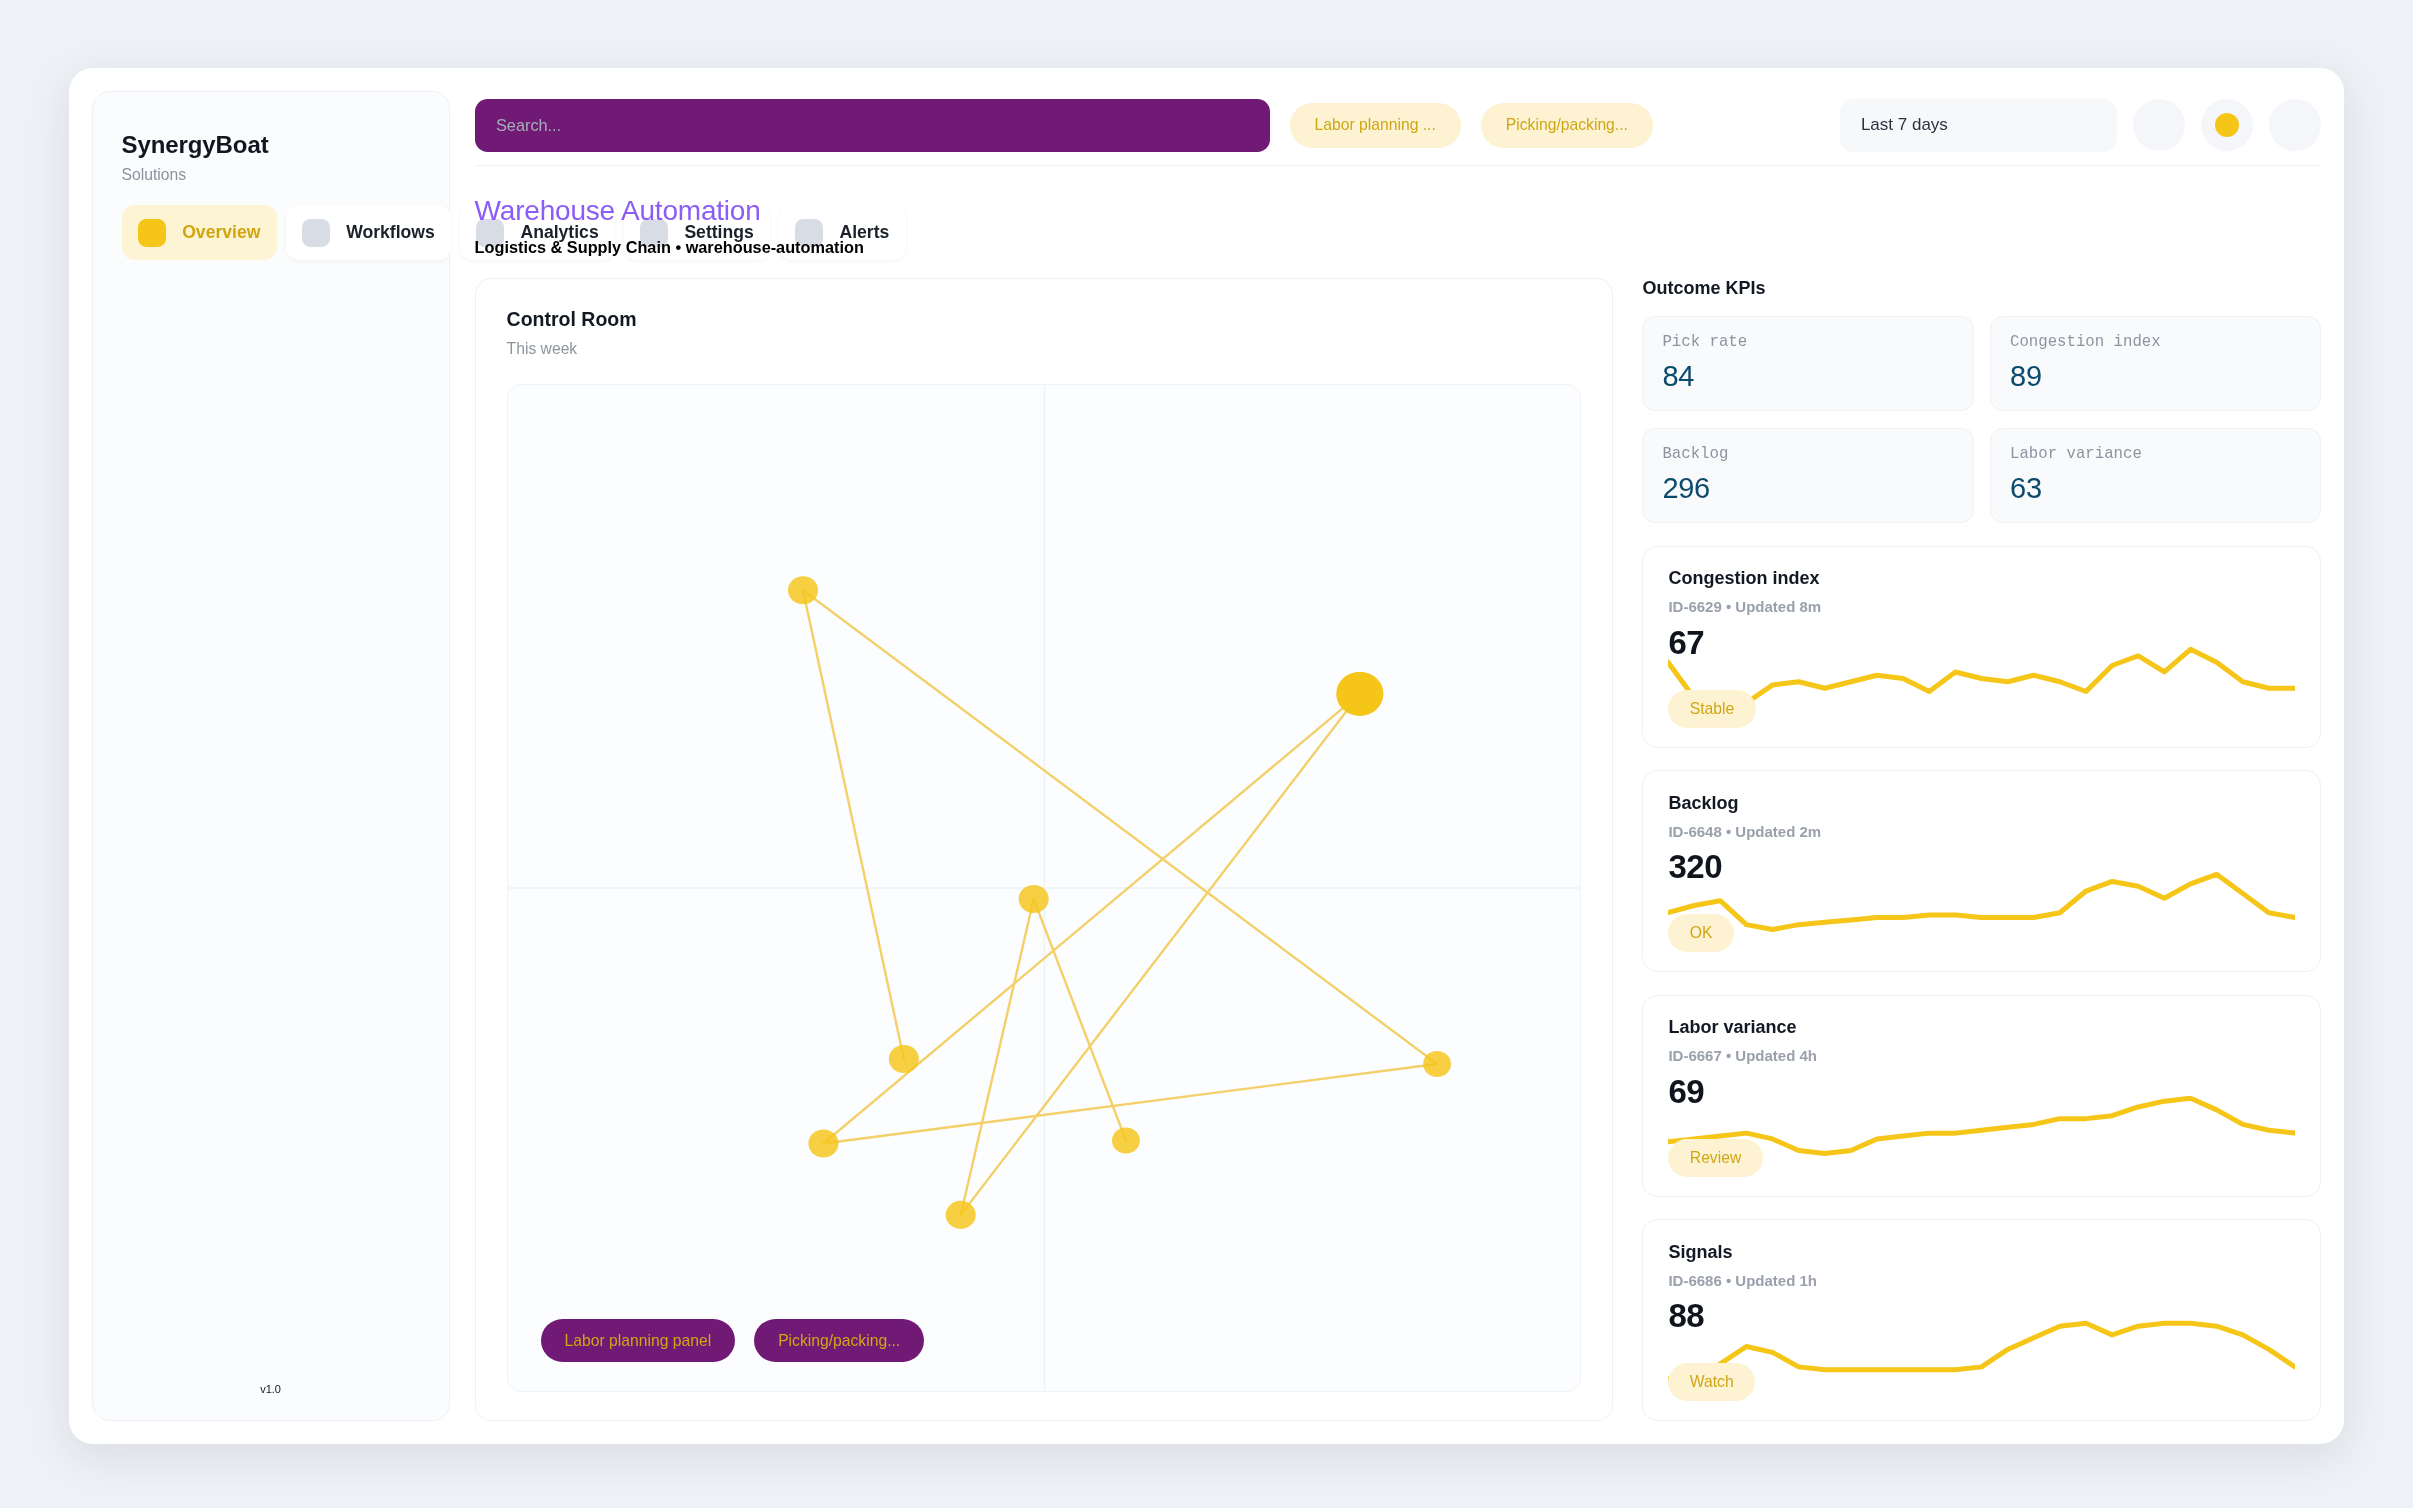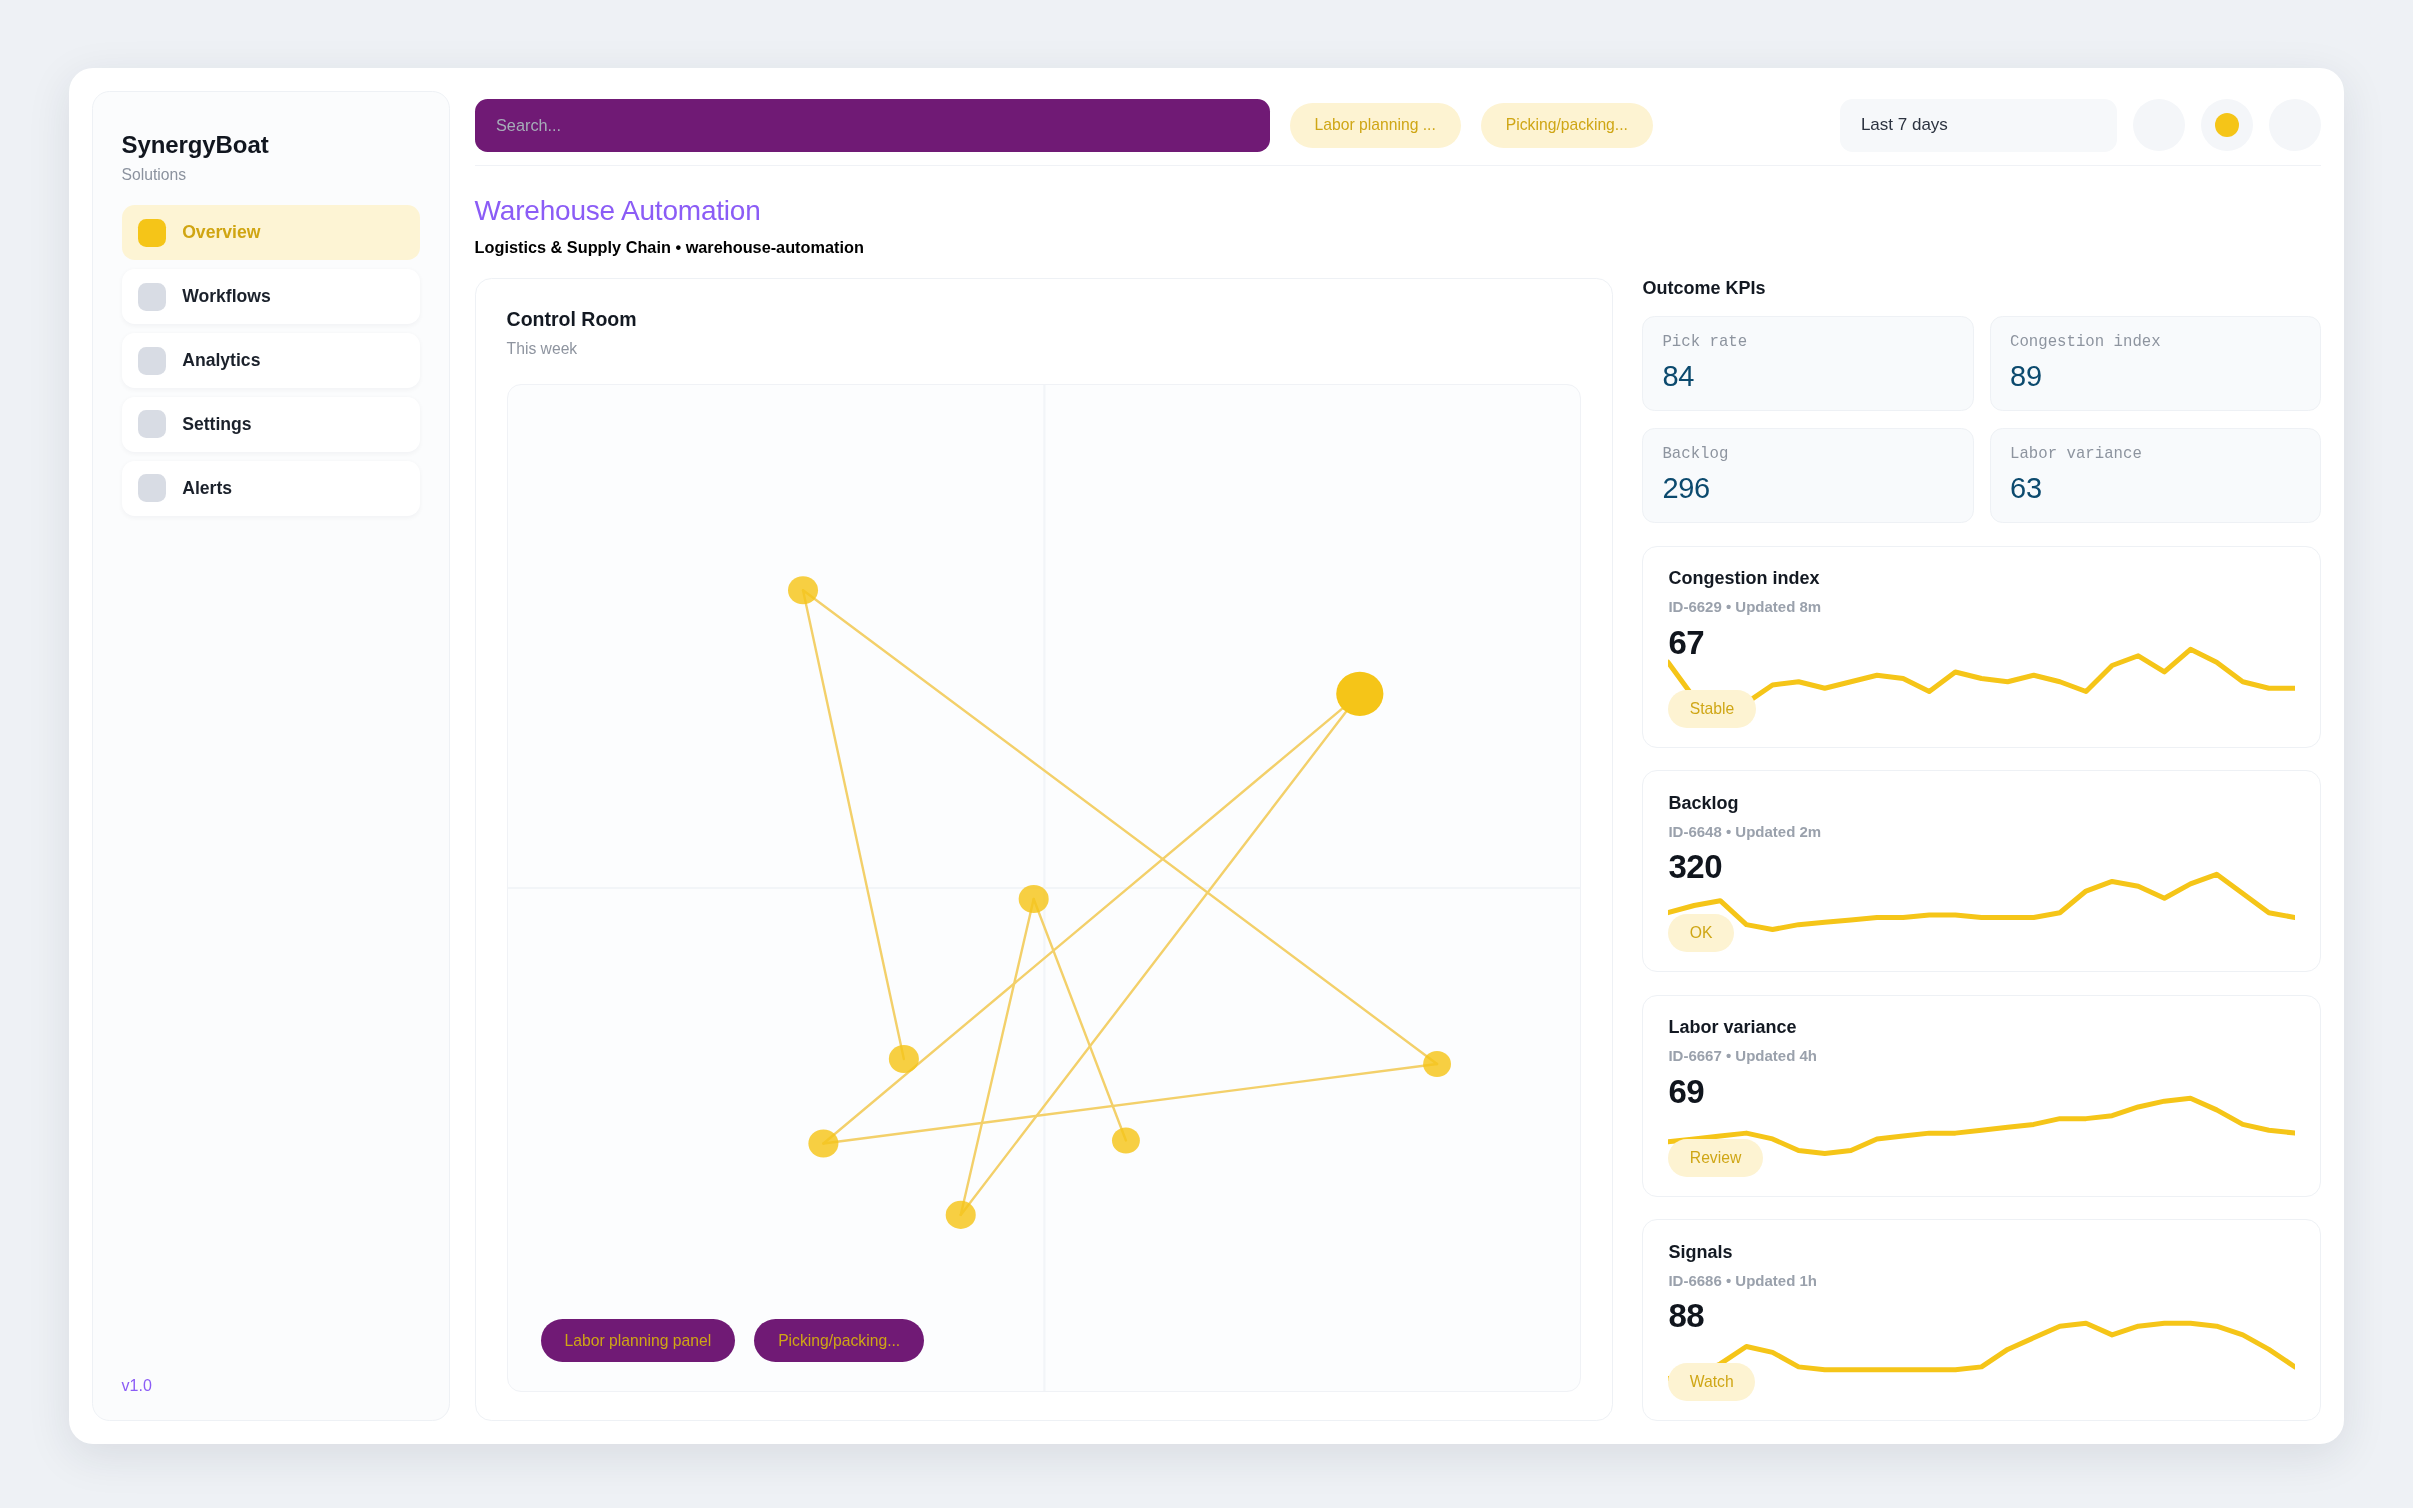--- a/index.html
+++ b/index.html
@@ -44,21 +44,21 @@
     color: #11161f;
     letter-spacing: -0.1px;
   }
   .brand-sub {
     font-size: 15.7px;
     color: #8b929e;
     margin-top: 7.5px;
     margin-bottom: 21.4px;
   }
 
-  .nav { display: flex; flex-direction: column; gap: 8.8px; }
+  .nav { display: flex; flex-direction: row; gap: 8.8px; }
   .nav-item {
     display: flex;
     align-items: center;
     gap: 16.3px;
     height: 55px;
     padding: 0 16.3px;
     border-radius: 12.6px;
     background: #ffffff;
     box-shadow: 0 1.3px 5px rgba(20,30,50,.045);
     cursor: pointer;
@@ -76,22 +76,23 @@
   .nav-item.active .nav-dot { background: #f5c518; }
   .nav-label {
     font-size: 17.6px;
     font-weight: 700;
     color: #1b212b;
   }
   .nav-item.active .nav-label { color: #d0a512; }
 
   .version {
     margin-top: auto;
-    font-size: 16px;
-    color: #8b5cf6;
+    font-size: 11px;
+    color: #0f172a;
+    text-align: center;
   }
 
   
   .main {
     flex: 1 1 auto;
     display: flex;
     flex-direction: column;
     min-width: 0;
     padding: 22.6px 22.6px 0 25px;
   }

